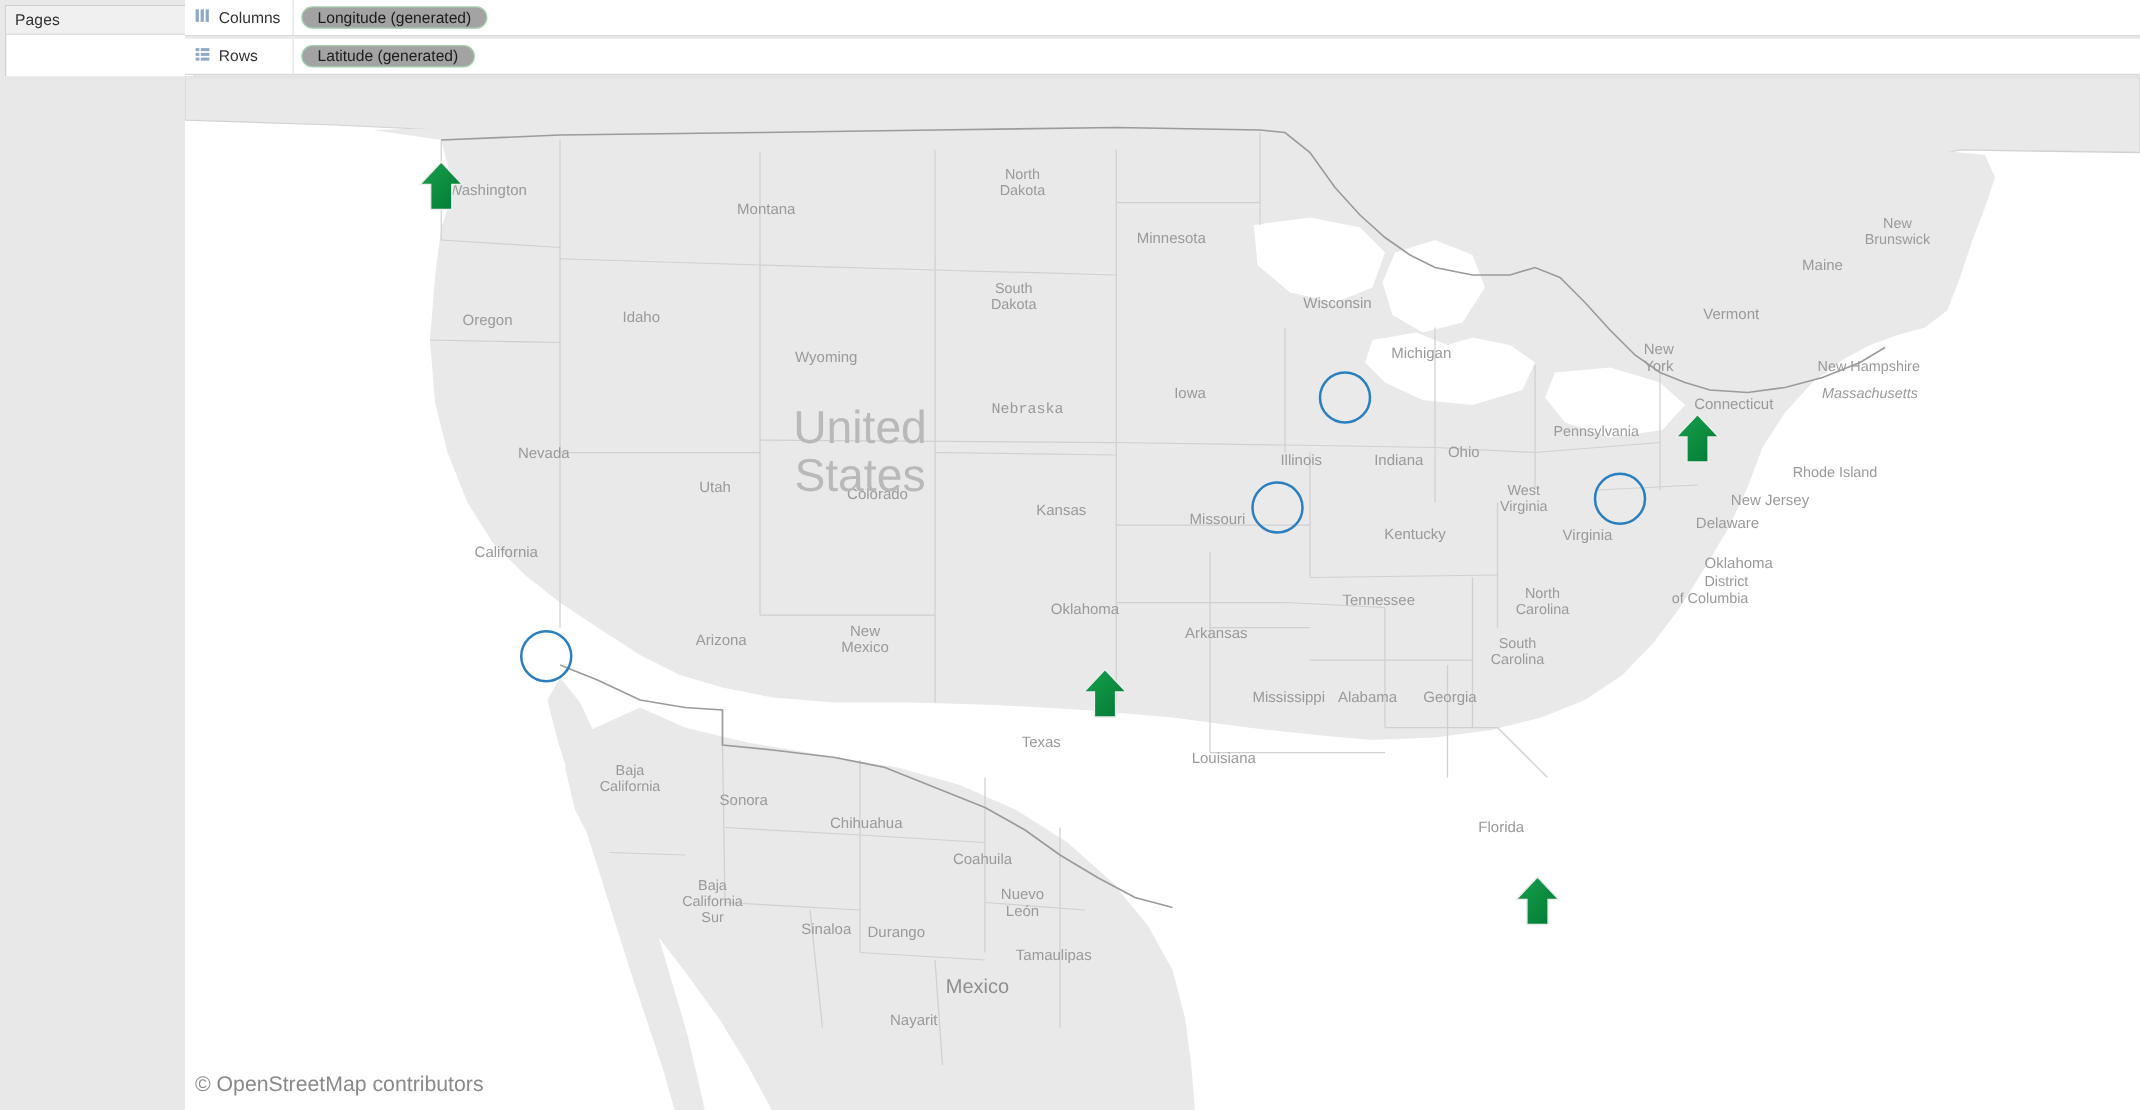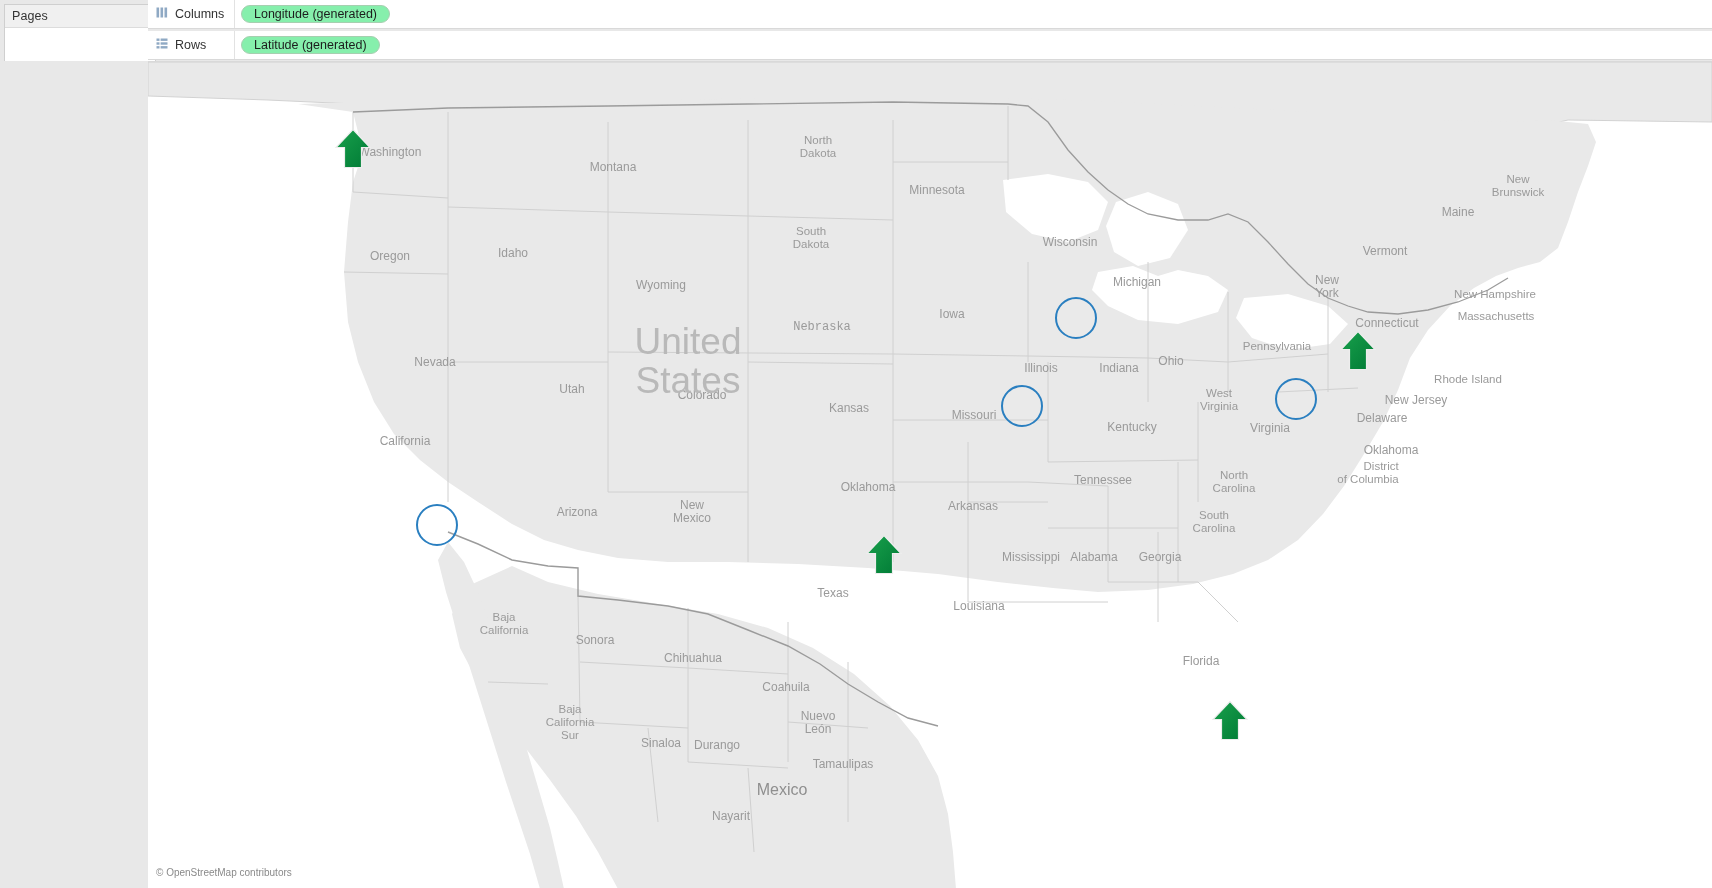--- a/index.html
+++ b/index.html
@@ -126,21 +126,21 @@
   }
   .shelf .shelf-label-box {
     width: 87px; display: flex; align-items: center;
     padding-left: 8px; gap: 7px;
     font-size: 12.5px; color: #333;
     height: 100%;
     border-right: 1px solid #e2e2e2;
   }
   .shelf-pill {
     margin-left: 6px;
-    background: #86efac;
+    background: #a3a3a3;
     border: 1px solid #a6cfb0;
     border-radius: 9px;
     height: 18px;
     display: inline-flex; align-items: center;
     padding: 0 12px;
     font-size: 12.5px; color: #1c1c1c;
     white-space: nowrap;
   }
   .shelf-gap { height: 2px; background: #e8e8e8; }
 
@@ -149,21 +149,21 @@
     position: absolute;
     left: 148px; top: 61px;
     width: 1564px; height: 827px;
     background: #ffffff;
     border-top: 1px solid #d9d9d9;
     overflow: hidden;
   }
   .map-svg { position: absolute; inset: 0; }
   .attribution {
     position: absolute; left: 8px; bottom: 10px;
-    font-size: 10px; color: #8a8a8a;
+    font-size: 17px; color: #8a8a8a;
     font-family: "Liberation Sans", sans-serif;
   }
   .map-label {
     position: absolute;
     color: #9a9a9a;
     font-size: 12px;
     text-align: center;
     transform: translate(-50%, -50%);
     white-space: pre-line;
     line-height: 1.12;
@@ -466,21 +466,21 @@
         <div class="map-label" style="left: 1023px; top: 300px;">Ohio</div>
         <div class="map-label" style="left: 701px; top: 347px;">Kansas</div>
         <div class="map-label" style="left: 826px; top: 354px;">Missouri</div>
         <div class="map-label small" style="left: 1071px; top: 338px;">West
 Virginia</div>
         <div class="map-label small" style="left: 1129px; top: 284px;">Pennsylvania</div>
         <div class="map-label" style="left: 1179px; top: 225px;">New
 York</div>
         <div class="map-label" style="left: 1237px; top: 190px;">Vermont</div>
         <div class="map-label small" style="left: 1347px; top: 232px;">New Hampshire</div>
-        <div class="map-label small" style="left: 1348px; top: 254px;">Massachusetts</div>
+        <div class="map-label small" style="left: 1348px; top: 254px; font-style: italic;">Massachusetts</div>
         <div class="map-label" style="left: 1239px; top: 262px;">Connecticut</div>
         <div class="map-label small" style="left: 1320px; top: 317px;">Rhode Island</div>
         <div class="map-label" style="left: 1268px; top: 339px;">New Jersey</div>
         <div class="map-label" style="left: 1234px; top: 357px;">Delaware</div>
         <div class="map-label" style="left: 1243px; top: 389px;">Oklahoma</div>
         <div class="map-label small" style="left: 1220px; top: 411px; text-align: right;">District
 of Columbia</div>
         <div class="map-label" style="left: 1122px; top: 367px;">Virginia</div>
         <div class="map-label" style="left: 984px; top: 366px;">Kentucky</div>
         <div class="map-label" style="left: 257px; top: 380px;">California</div>

